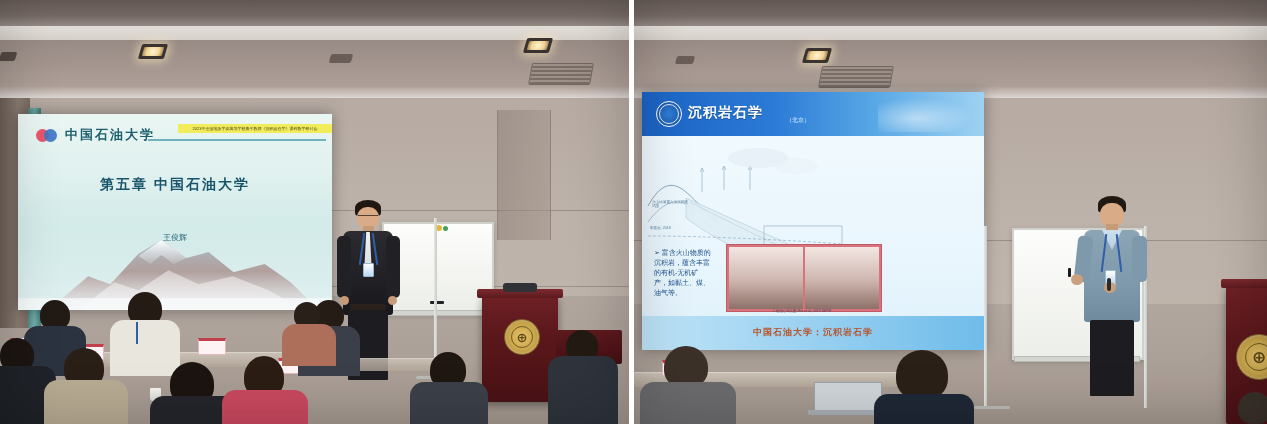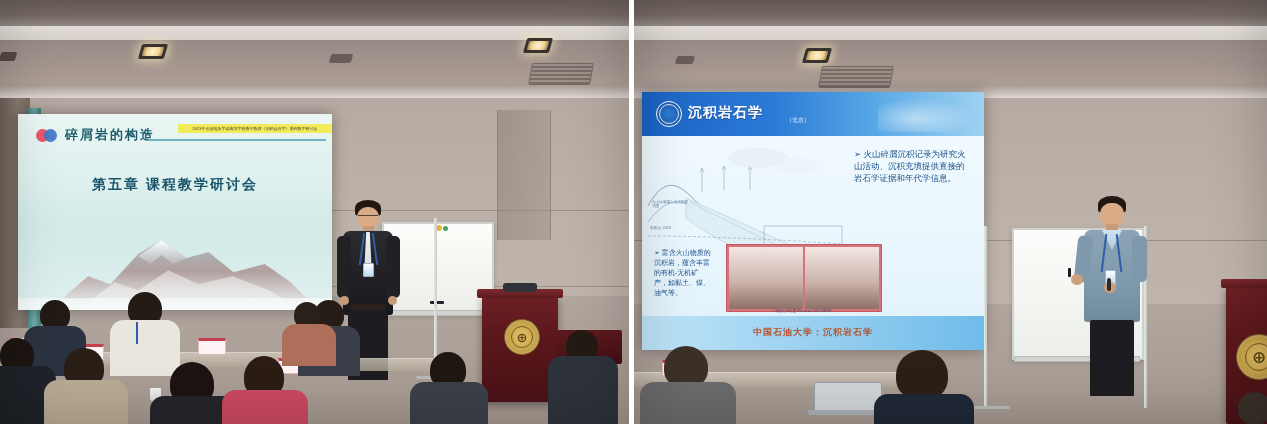--- a/index.html
+++ b/index.html
@@ -198,25 +198,26 @@
           <path d="M120 32 L143 16 L168 34 L155 40 L143 31 L132 40 Z" fill="url(#sn)"></path>
           <path d="M60 86 L96 58 L120 66 L150 46 L180 60 L214 52 L250 66 L285 86 Z" fill="#ffffff" opacity="0.45"></path>
           <rect x="0" y="74" width="314" height="12" fill="#eef5f7" opacity="0.85"></rect>
         </svg>
         <div class="mist"></div>
 
         <div class="logo-dot" style="left:18px;top:15px;">
           <b class="r"></b>
             <b class="b"></b>
         </div>
-        <div class="brand-title" style="left:47px;top:12px;font-size:13px;">碎屑岩的构造</div>
+        <div class="brand-title" style="left:47px;top:12px;font-size:13px;">中国石油大学</div>
         <div class="brand-rule" style="left:130px;top:25px;width:178px;"></div>
         <div class="yellow-banner" style="left:160px;top:10px;width:148px;height:9px;">2023年全国地质学类高等学校青年教师《沉积岩石学》课程教学研讨会</div>
 
-        <div class="chap-title" style="top:62px;font-size:14px;">第五章  课程教学研讨会</div>
+        <div class="chap-title" style="top:62px;font-size:14px;">第五章  中国石油大学</div>
+        <div class="author" style="top:118px;font-size:8px;">王俊辉</div>
       </div>
       <div class="screen-frame"></div>
     </div>
 
     <div class="wb" style="left:382px;top:222px;width:108px;height:88px;"></div>
     <div class="wb-magnet" style="left:436px;top:225px;background:#e0b83a;"></div>
     <div class="wb-magnet" style="left:443px;top:226px;width:5px;height:5px;background:#49a05c;"></div>
     <div class="wb-marker" style="left:430px;top:301px;"></div>
     <div class="wb-tray" style="left:384px;top:310px;width:104px;"></div>
     <div class="wb-leg" style="left:434px;top:218px;height:160px;"></div>
@@ -353,24 +354,20 @@
           <ellipse cx="112" cy="18" rx="30" ry="10" fill="#e6eef4" opacity="0.75"></ellipse>
           <ellipse cx="150" cy="26" rx="22" ry="8" fill="#e9f1f6" opacity="0.6"></ellipse>
           <path d="M148 108 C160 100 172 104 178 114 C186 124 180 134 170 136 C156 138 144 126 148 108 Z" fill="#efa99c" opacity="0.9"></path>
           <path d="M160 130 C168 140 176 150 184 158" stroke="#efa99c" stroke-width="3" fill="none"></path>
           <path d="M152 132 C156 144 158 152 158 158" stroke="#efa99c" stroke-width="3" fill="none"></path>
           <rect x="118" y="86" width="78" height="54" fill="none" stroke="#8fa9bd" stroke-width="0.6"></rect>
         </svg>
         <div class="diagram-note" style="left:10px;top:108px;width:36px;">火山碎屑重力流沉积模式图</div>
         <div class="diagram-note" style="left:8px;top:134px;">朱筱敏, 2018</div>
 
-        <div class="bullet-col" style="left:212px;top:56px;width:118px;font-size:8.5px;">
-          <span class="mk">➢</span>
-          <span>火山碎屑沉积记录为研究火山活动、沉积充填提供直接的岩石学证据和年代学信息。</span>
-        </div>
 
         <div class="bullet-col" style="left:12px;top:156px;width:58px;font-size:7px;">
           <span class="mk">➢</span>
           <span>富含火山物质的沉积岩，蕴含丰富的有机-无机矿产，如黏土、煤、油气等。</span>
         </div>
 
         <div class="photo-pair" style="left:84px;top:152px;width:150px;height:62px;">
           <div class="cell"></div>
           <div class="cell"></div>
         </div>

